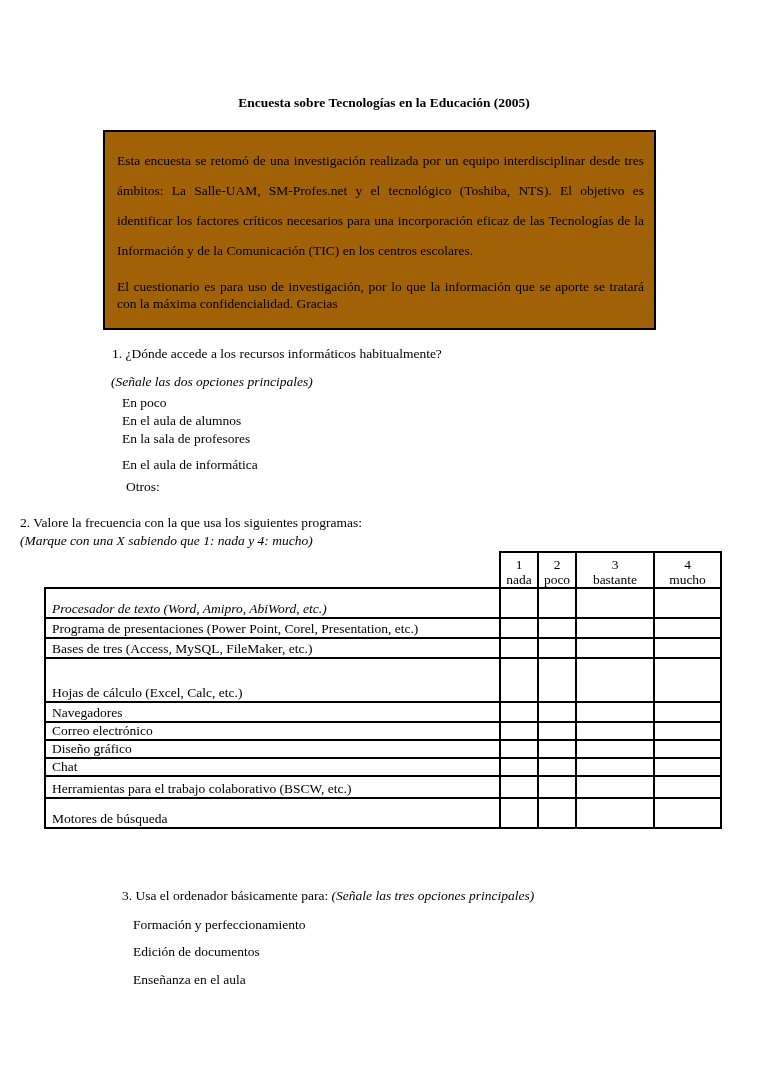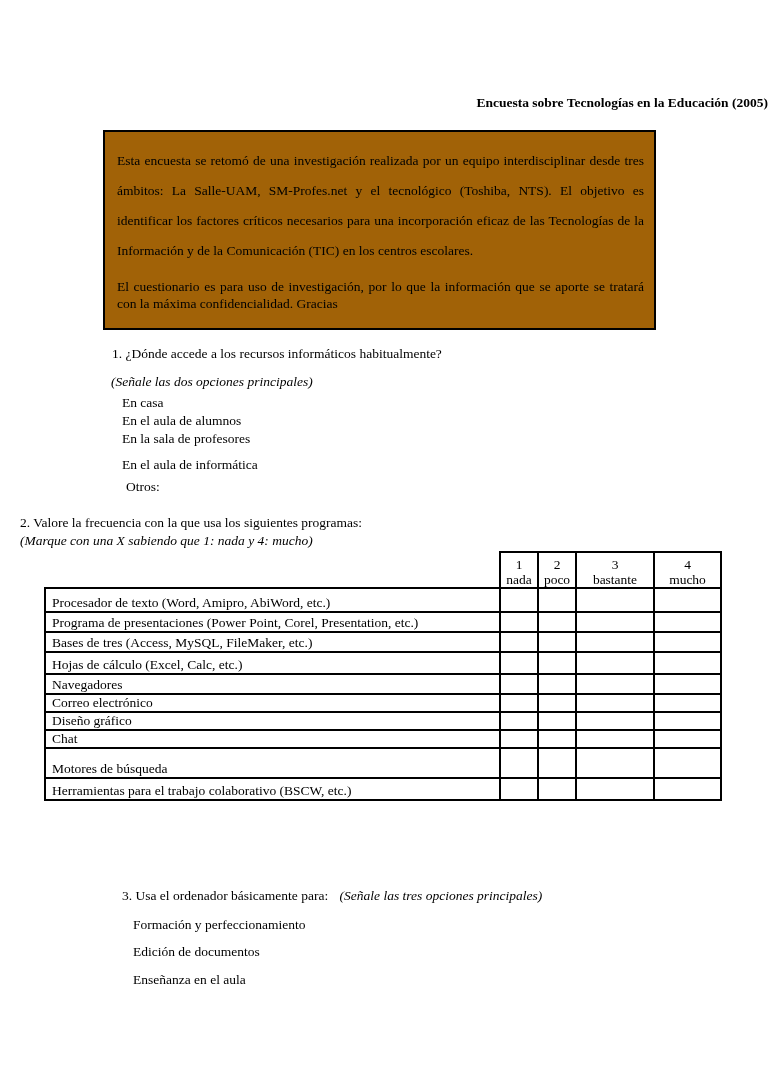--- a/index.html
+++ b/index.html
@@ -1,95 +1,95 @@
 <!DOCTYPE html>
 <html><head>
   <meta charset="utf-8">
   <style>
     html, body { margin: 0; padding: 0; background: #ffffff; }
     body { width: 768px; height: 1087px; position: relative; overflow: hidden;
            font-family: "Liberation Serif", "DejaVu Serif", serif; color: #000; font-size: 13.5px; }
     .abs { position: absolute; }
-    .title { top: 95px; left: 0; width: 768px; text-align: right; font-weight: bold; font-size: 13.5px; }
+    .title { top: 95px; left: 0; width: 768px; text-align: center; font-weight: bold; font-size: 13.5px; }
     .intro-box { top: 130px; left: 103px; width: 553px; height: 200px; background: #a16207;
                  border: 2px solid #000; padding: 0 0 0 0; box-sizing: border-box; }
     .intro-box p { margin: 0; position: absolute; left: 12px; right: 10px; text-align: justify; line-height: 17px; }
     .p1 { top: 14px; line-height: 30px !important; }
     .p2 { top: 146px; }
     .q1 { top: 346px; left: 112px; }
     .q1-hint { top: 374px; left: 111px; font-style: italic; }
     .opt { left: 122px; }
     .q1-other { top: 479px; left: 126px; }
     .q2 { top: 515px; left: 20px; }
     .q2-hint { top: 533px; left: 20px; font-style: italic; }
     table.freq { position: absolute; top: 551px; left: 44px; border-collapse: collapse; }
     table.freq td { border: 2px solid #000; padding: 0 6px; font-size: 13.5px; vertical-align: bottom; }
     table.freq td.rate { width: 36px; padding: 0; text-align: center; }
     table.freq td.rate3 { width: 76px; padding: 0; text-align: center; }
     table.freq td.rate4 { width: 65px; padding: 0; text-align: center; }
     table.freq tr.head td.blank { border-top: none; border-left: none; border-bottom: 2px solid #000; }
     table.freq tr.head td { height: 34px; line-height: 15px; }
     .q3 { top: 888px; left: 122px; }
-    .q3 .it { font-style: italic; margin-left: 8px; }
+    .q3 .it { font-style: italic; }
     .opt3 { left: 133px; }
   </style>
 </head>
 <body>
 
 <div class="abs title">Encuesta sobre Tecnologías en la Educación (2005)</div>
 
 <div class="abs intro-box">
   <p class="p1">Esta encuesta se retomó de una investigación realizada por un equipo interdisciplinar desde tres ámbitos: La Salle-UAM, SM-Profes.net y el tecnológico (Toshiba, NTS). El objetivo es identificar los factores críticos necesarios para una incorporación eficaz de las Tecnologías de la Información y de la Comunicación (TIC) en los centros escolares.</p>
   <p class="p2">El cuestionario es para uso de investigación, por lo que la información que se aporte se tratará con la máxima confidencialidad. Gracias</p>
 </div>
 
 <div class="abs q1">1. ¿Dónde accede a los recursos informáticos habitualmente?</div>
 <div class="abs q1-hint">(Señale las dos opciones principales)</div>
-<div class="abs opt" style="top:395px">En casa</div>
+<div class="abs opt" style="top:395px">En poco</div>
 <div class="abs opt" style="top:413px">En el aula de alumnos</div>
 <div class="abs opt" style="top:431px">En la sala de profesores</div>
 <div class="abs opt" style="top:457px">En el aula de informática</div>
 <div class="abs q1-other">Otros:</div>
 
 <div class="abs q2">2. Valore la frecuencia con la que usa los siguientes programas:</div>
 <div class="abs q2-hint">(Marque con una X sabiendo que 1: nada y 4: mucho)</div>
 
 <table class="freq">
   <tbody>
       <tr class="head">
     <td class="blank" style="width:442px"></td>
     <td class="rate"><span>1</span><br><span>nada</span></td>
     <td class="rate"><span>2</span><br><span>poco</span></td>
     <td class="rate3"><span>3</span><br><span>bastante</span></td>
     <td class="rate4"><span>4</span><br><span>mucho</span></td>
   </tr>
   </tbody>
     <tbody id="program-rows">
-      <tr style="height: 24px;">
+      <tr style="height: 30px; font-style: italic;">
         <td>Procesador de texto (Word, Amipro, AbiWord, etc.)</td>
         <td class="rate"></td>
         <td class="rate"></td>
         <td class="rate3"></td>
         <td class="rate4"></td>
       </tr>
       <tr style="height: 20px;">
         <td>Programa de presentaciones (Power Point, Corel, Presentation, etc.)</td>
         <td class="rate"></td>
         <td class="rate"></td>
         <td class="rate3"></td>
         <td class="rate4"></td>
       </tr>
       <tr style="height: 20px;">
         <td>Bases de tres (Access, MySQL, FileMaker, etc.)</td>
         <td class="rate"></td>
         <td class="rate"></td>
         <td class="rate3"></td>
         <td class="rate4"></td>
       </tr>
-      <tr style="height: 22px;">
+      <tr style="height: 44px;">
         <td>Hojas de cálculo (Excel, Calc, etc.)</td>
         <td class="rate"></td>
         <td class="rate"></td>
         <td class="rate3"></td>
         <td class="rate4"></td>
       </tr>
       <tr style="height: 20px; margin-top: 24px;">
         <td>Navegadores</td>
         <td class="rate"></td>
         <td class="rate"></td>
@@ -110,29 +110,29 @@
         <td class="rate3"></td>
         <td class="rate4"></td>
       </tr>
       <tr style="height: 18px;">
         <td>Chat</td>
         <td class="rate"></td>
         <td class="rate"></td>
         <td class="rate3"></td>
         <td class="rate4"></td>
       </tr>
-      <tr style="height: 30px;">
-        <td>Motores de búsqueda</td>
+      <tr style="height: 22px;">
+        <td>Herramientas para el trabajo colaborativo (BSCW, etc.)</td>
         <td class="rate"></td>
         <td class="rate"></td>
         <td class="rate3"></td>
         <td class="rate4"></td>
       </tr>
-      <tr style="height: 22px;">
-        <td>Herramientas para el trabajo colaborativo (BSCW, etc.)</td>
+      <tr style="height: 30px;">
+        <td>Motores de búsqueda</td>
         <td class="rate"></td>
         <td class="rate"></td>
         <td class="rate3"></td>
         <td class="rate4"></td>
       </tr>
     </tbody>
 </table>
 
 <div class="abs q3">
   <span>3. Usa el ordenador básicamente para:</span>

